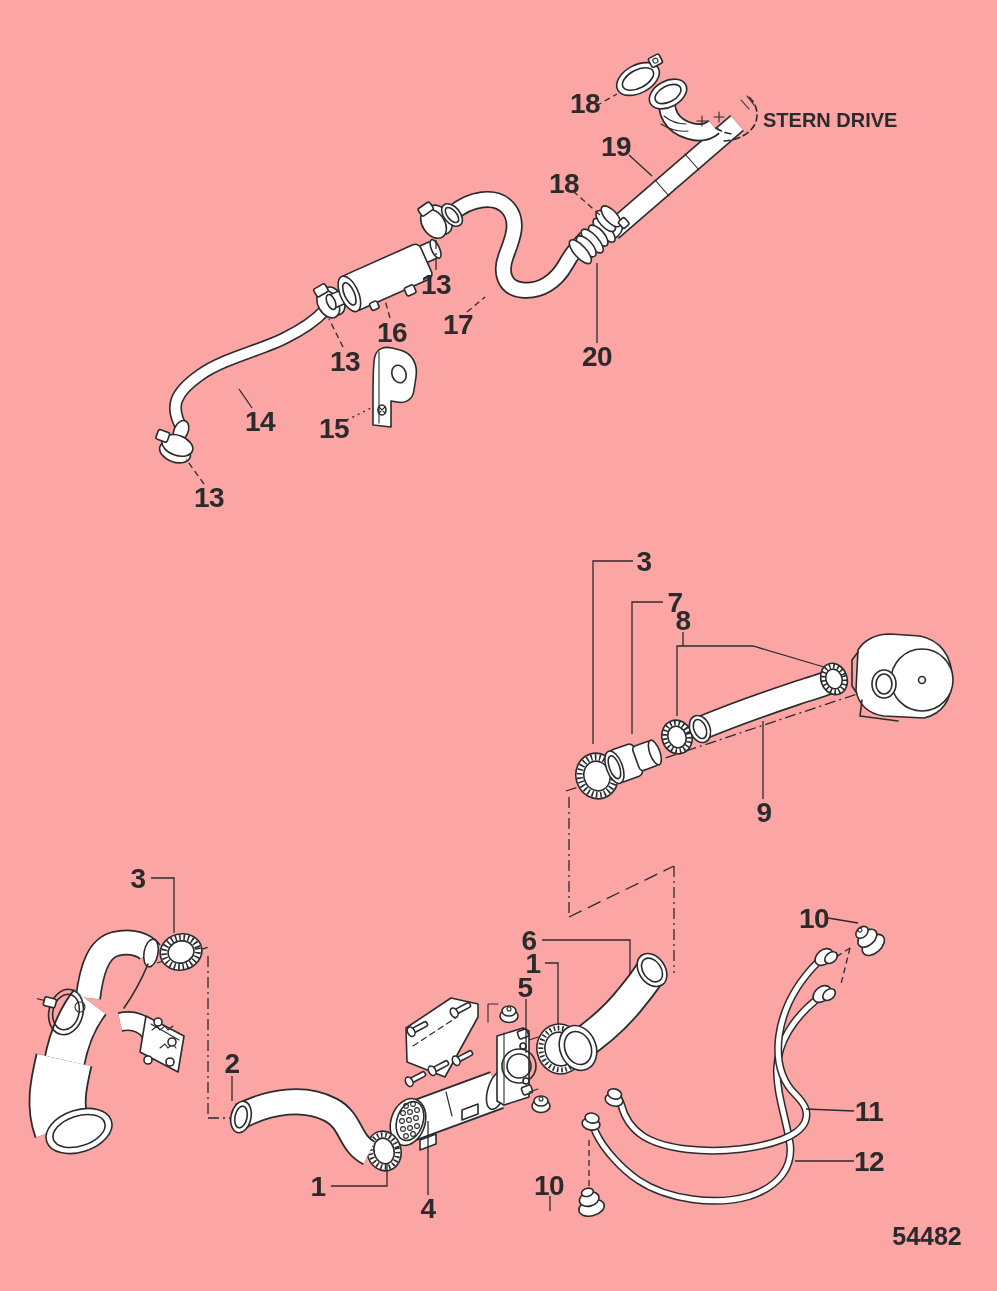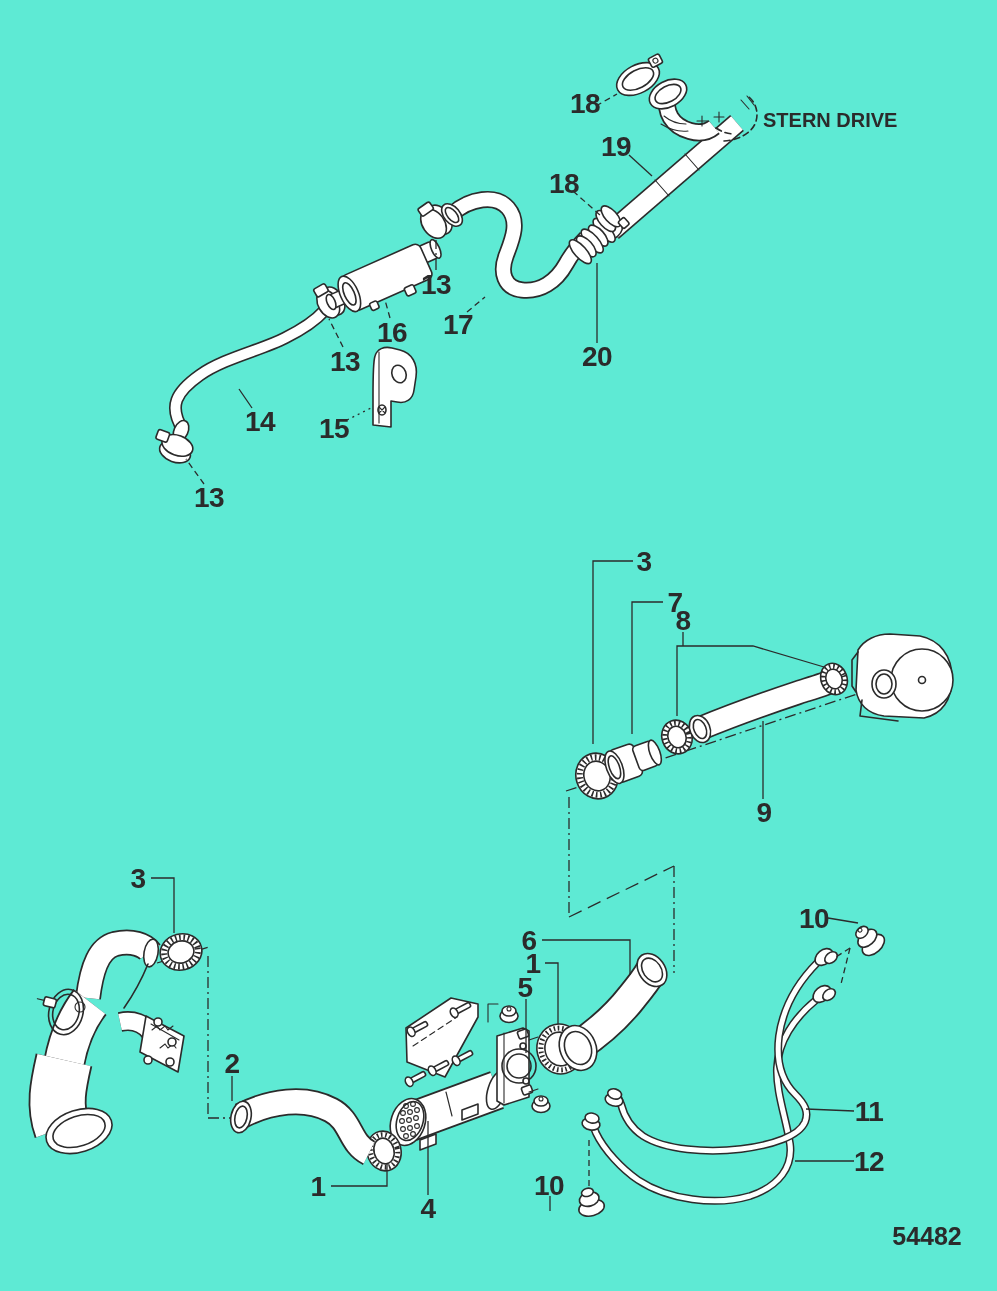--- a/index.html
+++ b/index.html
@@ -1,17 +1,17 @@
 <!DOCTYPE html>
 <html><head>
 <meta charset="utf-8">
 <title>Diagram</title>
 <style>
   html,body{margin:0;padding:0;background:#ffffff;}
-  .stage{position:relative;width:997px;height:1291px;background:#5eead4;overflow:hidden;
+  .stage{position:relative;width:997px;height:1291px;background:#fca5a5;overflow:hidden;
          font-family:"Liberation Sans",sans-serif;}
   svg{position:absolute;left:0;top:0;}
   .ol{fill:none;stroke:#2b2b2b;stroke-width:1.6;stroke-linecap:round;stroke-linejoin:round;}
   .thin{fill:none;stroke:#2b2b2b;stroke-width:1.1;stroke-linecap:round;}
   .fw{fill:#ffffff;stroke:#2b2b2b;stroke-width:1.6;stroke-linejoin:round;}
   .tube-o{fill:none;stroke:#2b2b2b;stroke-linecap:butt;}
   .tube-i{fill:none;stroke:#ffffff;stroke-linecap:butt;}
   .leader{fill:none;stroke:#2b2b2b;stroke-width:1.3;}
   .dash{stroke-dasharray:6 4;}
   .ldash{stroke-dasharray:14 7;}

